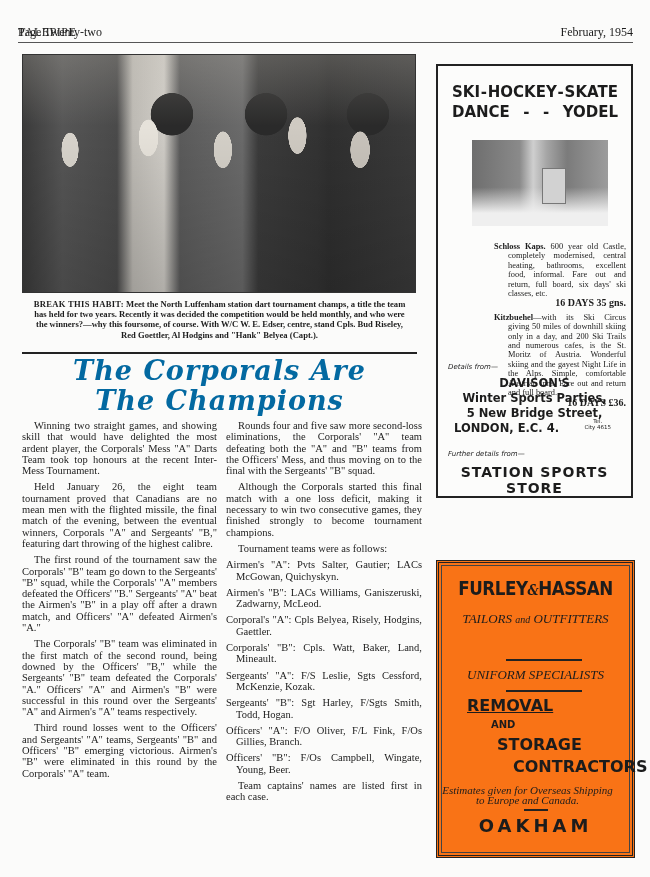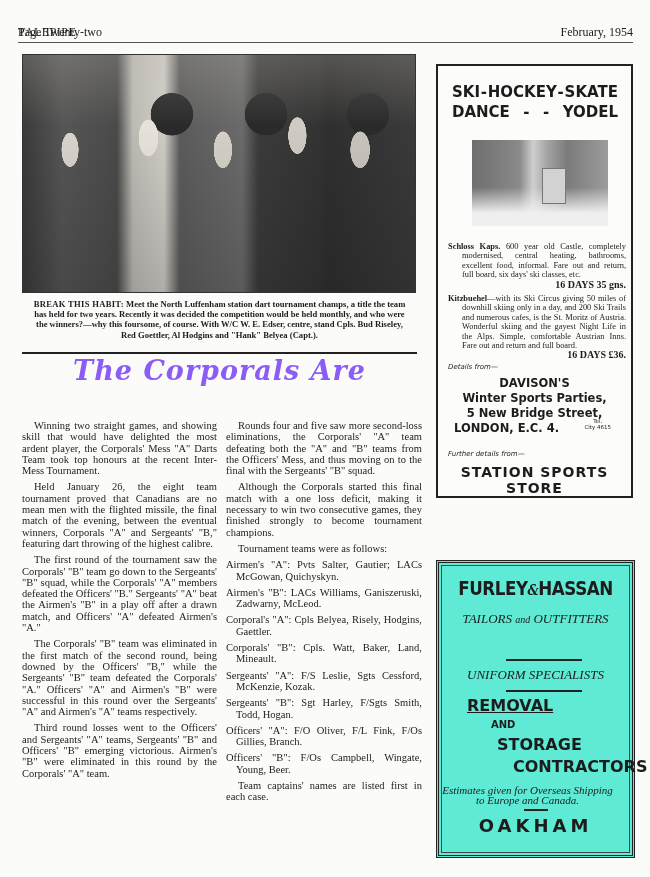--- a/index.html
+++ b/index.html
@@ -38,21 +38,21 @@
     position: absolute; left: 32px; top: 299px; width: 375px;
     font-size: 8.6px; line-height: 10.2px; text-align: center; font-weight: bold;
   }
   .caption b { letter-spacing: 0.3px; }
 
   .rule-top { position: absolute; left: 22px; top: 352px; width: 395px; height: 2px; background: #222; }
 
   .headline {
     position: absolute; left: 22px; top: 356px; width: 395px; text-align: center;
     font-family: "DejaVu Serif", serif; font-weight: bold; font-style: italic;
-    font-size: 27px; line-height: 30px; color: #8b5cf6; letter-spacing: 1px;
+    font-size: 27px; line-height: 30px; color: #0369a1; letter-spacing: 1px;
   }
 
   .col {
     position: absolute; top: 420px; width: 195px;
     font-size: 10.5px; line-height: 11.3px; text-align: justify;
   }
   .col p { margin: 0 0 5px 0; text-indent: 12px; }
   .col-1 { left: 22px; }
   .col-2 { left: 226px; width: 196px; }
   .col-2 .team { text-indent: -10px; padding-left: 10px; }
@@ -71,21 +71,21 @@
     background:
       linear-gradient(180deg, transparent 0%, transparent 55%, #efefef 85%),
       linear-gradient(90deg, #6e6e6e 0%, #8a8a8a 35%, #cfcfcf 45%, #a5a5a5 55%, #7b7b7b 70%, #9c9c9c 100%),
       linear-gradient(180deg, #ddd 0%, #999 40%);
   }
   .castle { position: absolute; left: 70px; top: 28px; width: 22px; height: 34px; background: #d2d2d2; border: 1px solid #777; }
   .ad1-body {
     position: absolute; left: 10px; top: 176px; width: 178px;
     font-size: 8.4px; line-height: 9.4px; text-align: justify;
   }
-  .ad1-body .para { text-indent: -14px; padding-left: 14px; margin-bottom: 5px; }
+  .ad1-body .para { text-indent: -14px; padding-left: 14px; margin-bottom: 5px; margin-left: 46px; }
   .ad1-body .price { display: block; text-align: right; font-weight: bold; font-size: 10px; }
   .ad1-body b.name { font-weight: bold; }
   .details-from {
     position: absolute; left: 10px; top: 297px; font-family: "DejaVu Sans", sans-serif;
     font-style: italic; font-size: 7px;
   }
   .davison {
     position: absolute; left: 0; right: 0; top: 310px; text-align: center;
     font-family: "DejaVu Sans", sans-serif; font-weight: bold; font-size: 11.5px; line-height: 15px;
   }
@@ -97,21 +97,21 @@
     position: absolute; left: 10px; top: 384px; font-family: "DejaVu Sans", sans-serif;
     font-style: italic; font-size: 7px;
   }
   .store {
     position: absolute; left: 0; right: 0; top: 398px; text-align: center;
     font-family: "DejaVu Sans", sans-serif; font-weight: bold; font-size: 14px; letter-spacing: 1px;
   }
 
   .ad2 {
     position: absolute; left: 436px; top: 560px; width: 193px; height: 292px;
-    border: 3px double #222; background: #5eead4;
+    border: 3px double #222; background: #f97316;
   }
   .ad2-inner { position: absolute; inset: 2px; border: 1px solid #444; }
   .ad2-name {
     position: absolute; left: 0; right: 0; top: 14px; text-align: center;
     font-family: "DejaVu Sans", sans-serif; font-weight: bold; font-size: 19px;
     transform: scaleX(0.88); letter-spacing: -0.5px;
   }
   .ad2-name .amp { font-family: "DejaVu Serif", serif; font-style: italic; font-size: 14px; }
   .ad2-tail {
     position: absolute; left: 0; right: 0; text-align: center;
@@ -145,20 +145,21 @@
 </div>
 
 <div class="caption">
   <b>BREAK THIS HABIT:</b><span> Meet the North Luffenham station dart tournament champs, a title the team has held for two years. Recently it was decided the competition would be held monthly, and who were the winners?—why this foursome, of course. With W/C W. E. Edser, centre, stand Cpls. Bud Riseley, Red Goettler, Al Hodgins and "Hank" Belyea (Capt.).</span>
 </div>
 
 <div class="rule-top"></div>
 
 <div class="headline">
   <div>The Corporals Are</div>
+  <div>The Champions</div>
 </div>
 
 <div class="col col-1">
   <p>Winning two straight games, and showing skill that would have delighted the most ardent player, the Corporals' Mess "A" Darts Team took top honours at the recent Inter-Mess Tournament.</p>
   <p>Held January 26, the eight team tournament proved that Canadians are no mean men with the flighted missile, the final match of the evening, between the eventual winners, Corporals "A" and Sergeants' "B," featuring dart throwing of the highest calibre.</p>
   <p>The first round of the tournament saw the Corporals' "B" team go down to the Sergeants' "B" squad, while the Corporals' "A" members defeated the Officers' "B." Sergeants' "A" beat the Airmen's "B" in a play off after a drawn match, and Officers' "A" defeated Airmen's "A."</p>
   <p>The Corporals' "B" team was eliminated in the first match of the second round, being downed by the Officers' "B," while the Sergeants' "B" team defeated the Corporals' "A." Officers' "A" and Airmen's "B" were successful in this round over the Sergeants' "A" and Airmen's "A" teams respectively.</p>
   <p>Third round losses went to the Officers' and Sergeants' "A" teams, Sergeants' "B" and Officers' "B" emerging victorious. Airmen's "B" were eliminated in this round by the Corporals' "A" team.</p>
 </div>
 

